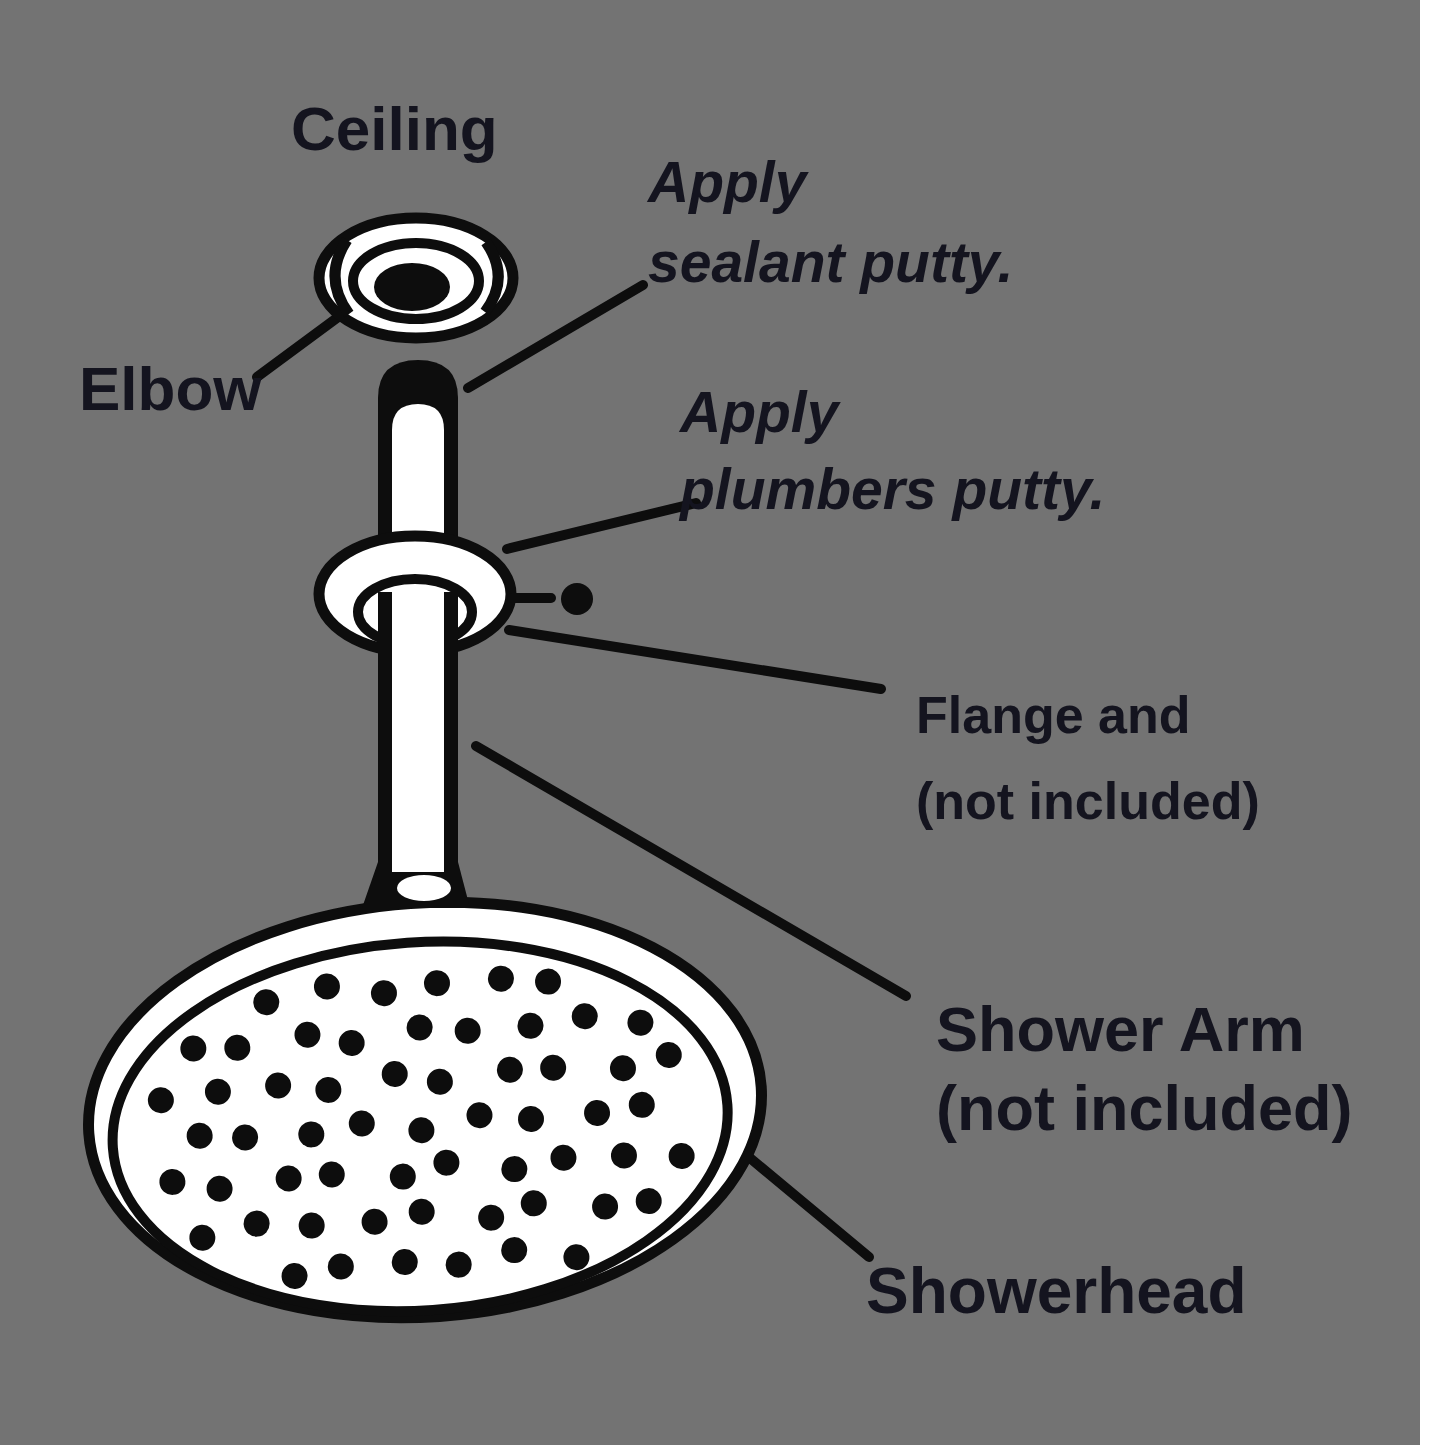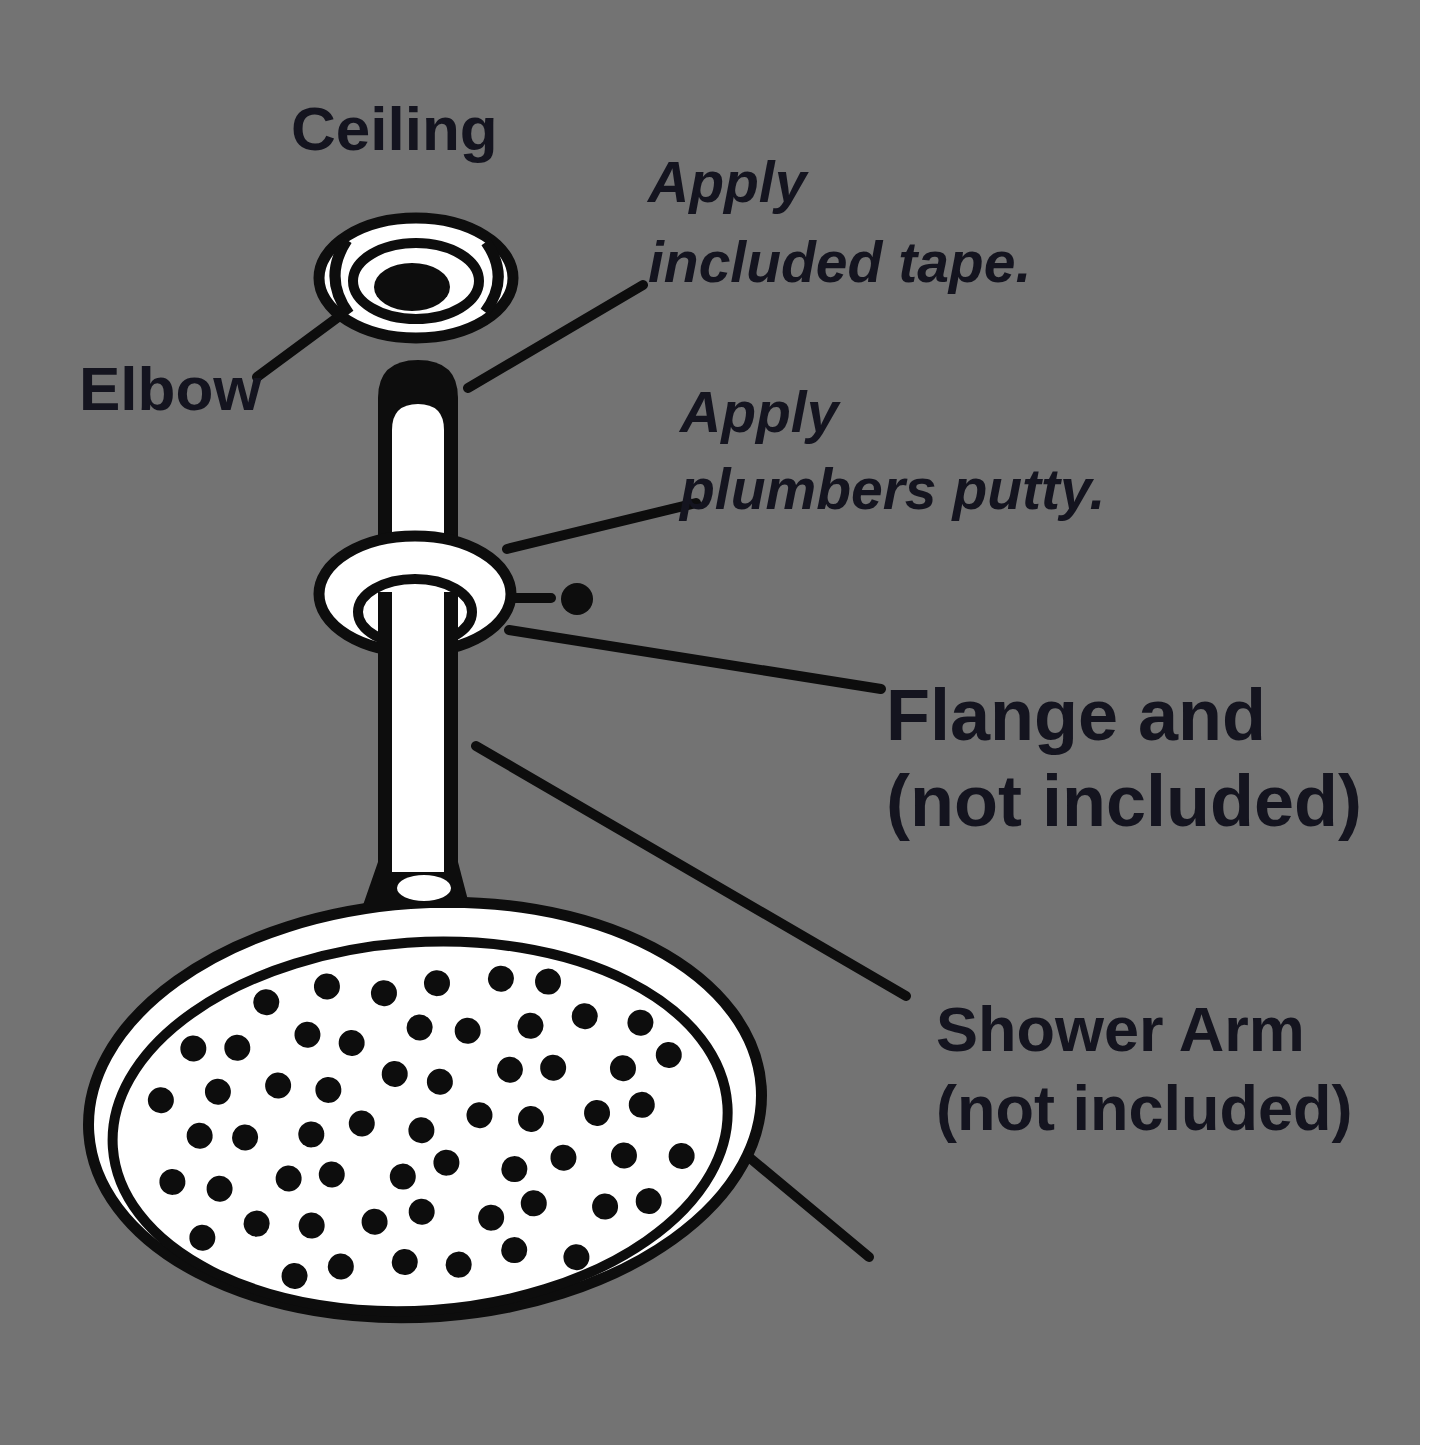--- a/index.html
+++ b/index.html
@@ -18,21 +18,21 @@
     white-space:nowrap;
     line-height:1.18;
   }
   .label span{display:block;}
   .upright{font-style:normal;}
   .slant{font-style:italic;}
   .lbl-ceiling{left:291px;top:92px;font-size:62px;}
   .lbl-elbow{left:55px;top:352px;font-size:62px;margin-left:24px;}
   .lbl-sealant{left:648px;top:142px;font-size:57px;line-height:80px;}
   .lbl-putty{left:680px;top:374px;font-size:57px;line-height:77px;}
-  .lbl-flange{left:886px;top:672px;font-size:72px;line-height:86px;}
+  .lbl-flange{left:916px;top:672px;font-size:52px;line-height:86px;}
   .lbl-showerarm{left:936px;top:990px;font-size:63px;line-height:79px;}
   .lbl-showerhead{left:866px;top:1254px;font-size:64px;}
 </style>
 </head>
 <body>
 
 <div class="stage">
 
   <svg width="1445" height="1445" viewBox="0 0 1445 1445">
 
@@ -145,32 +145,33 @@
       <circle cx="577" cy="599" r="16" fill="#0d0d0d"></circle>
     </g>
   </svg>
 
   <div class="label upright lbl-ceiling">Ceiling</div>
 
   <div class="label upright lbl-elbow">Elbow</div>
 
   <div class="label slant lbl-sealant">
     <span>Apply</span>
-    <span>included tape.</span>
+    <span>sealant putty.</span>
   </div>
 
   <div class="label slant lbl-putty">
     <span>Apply</span>
     <span>plumbers putty.</span>
   </div>
 
   <div class="label upright lbl-flange">
     <span>Flange and</span>
     <span>(not included)</span>
   </div>
 
   <div class="label upright lbl-showerarm">
     <span>Shower Arm</span>
     <span>(not included)</span>
   </div>
 
+  <div class="label upright lbl-showerhead">Showerhead</div>
 
 </div>
 
 </body></html>

